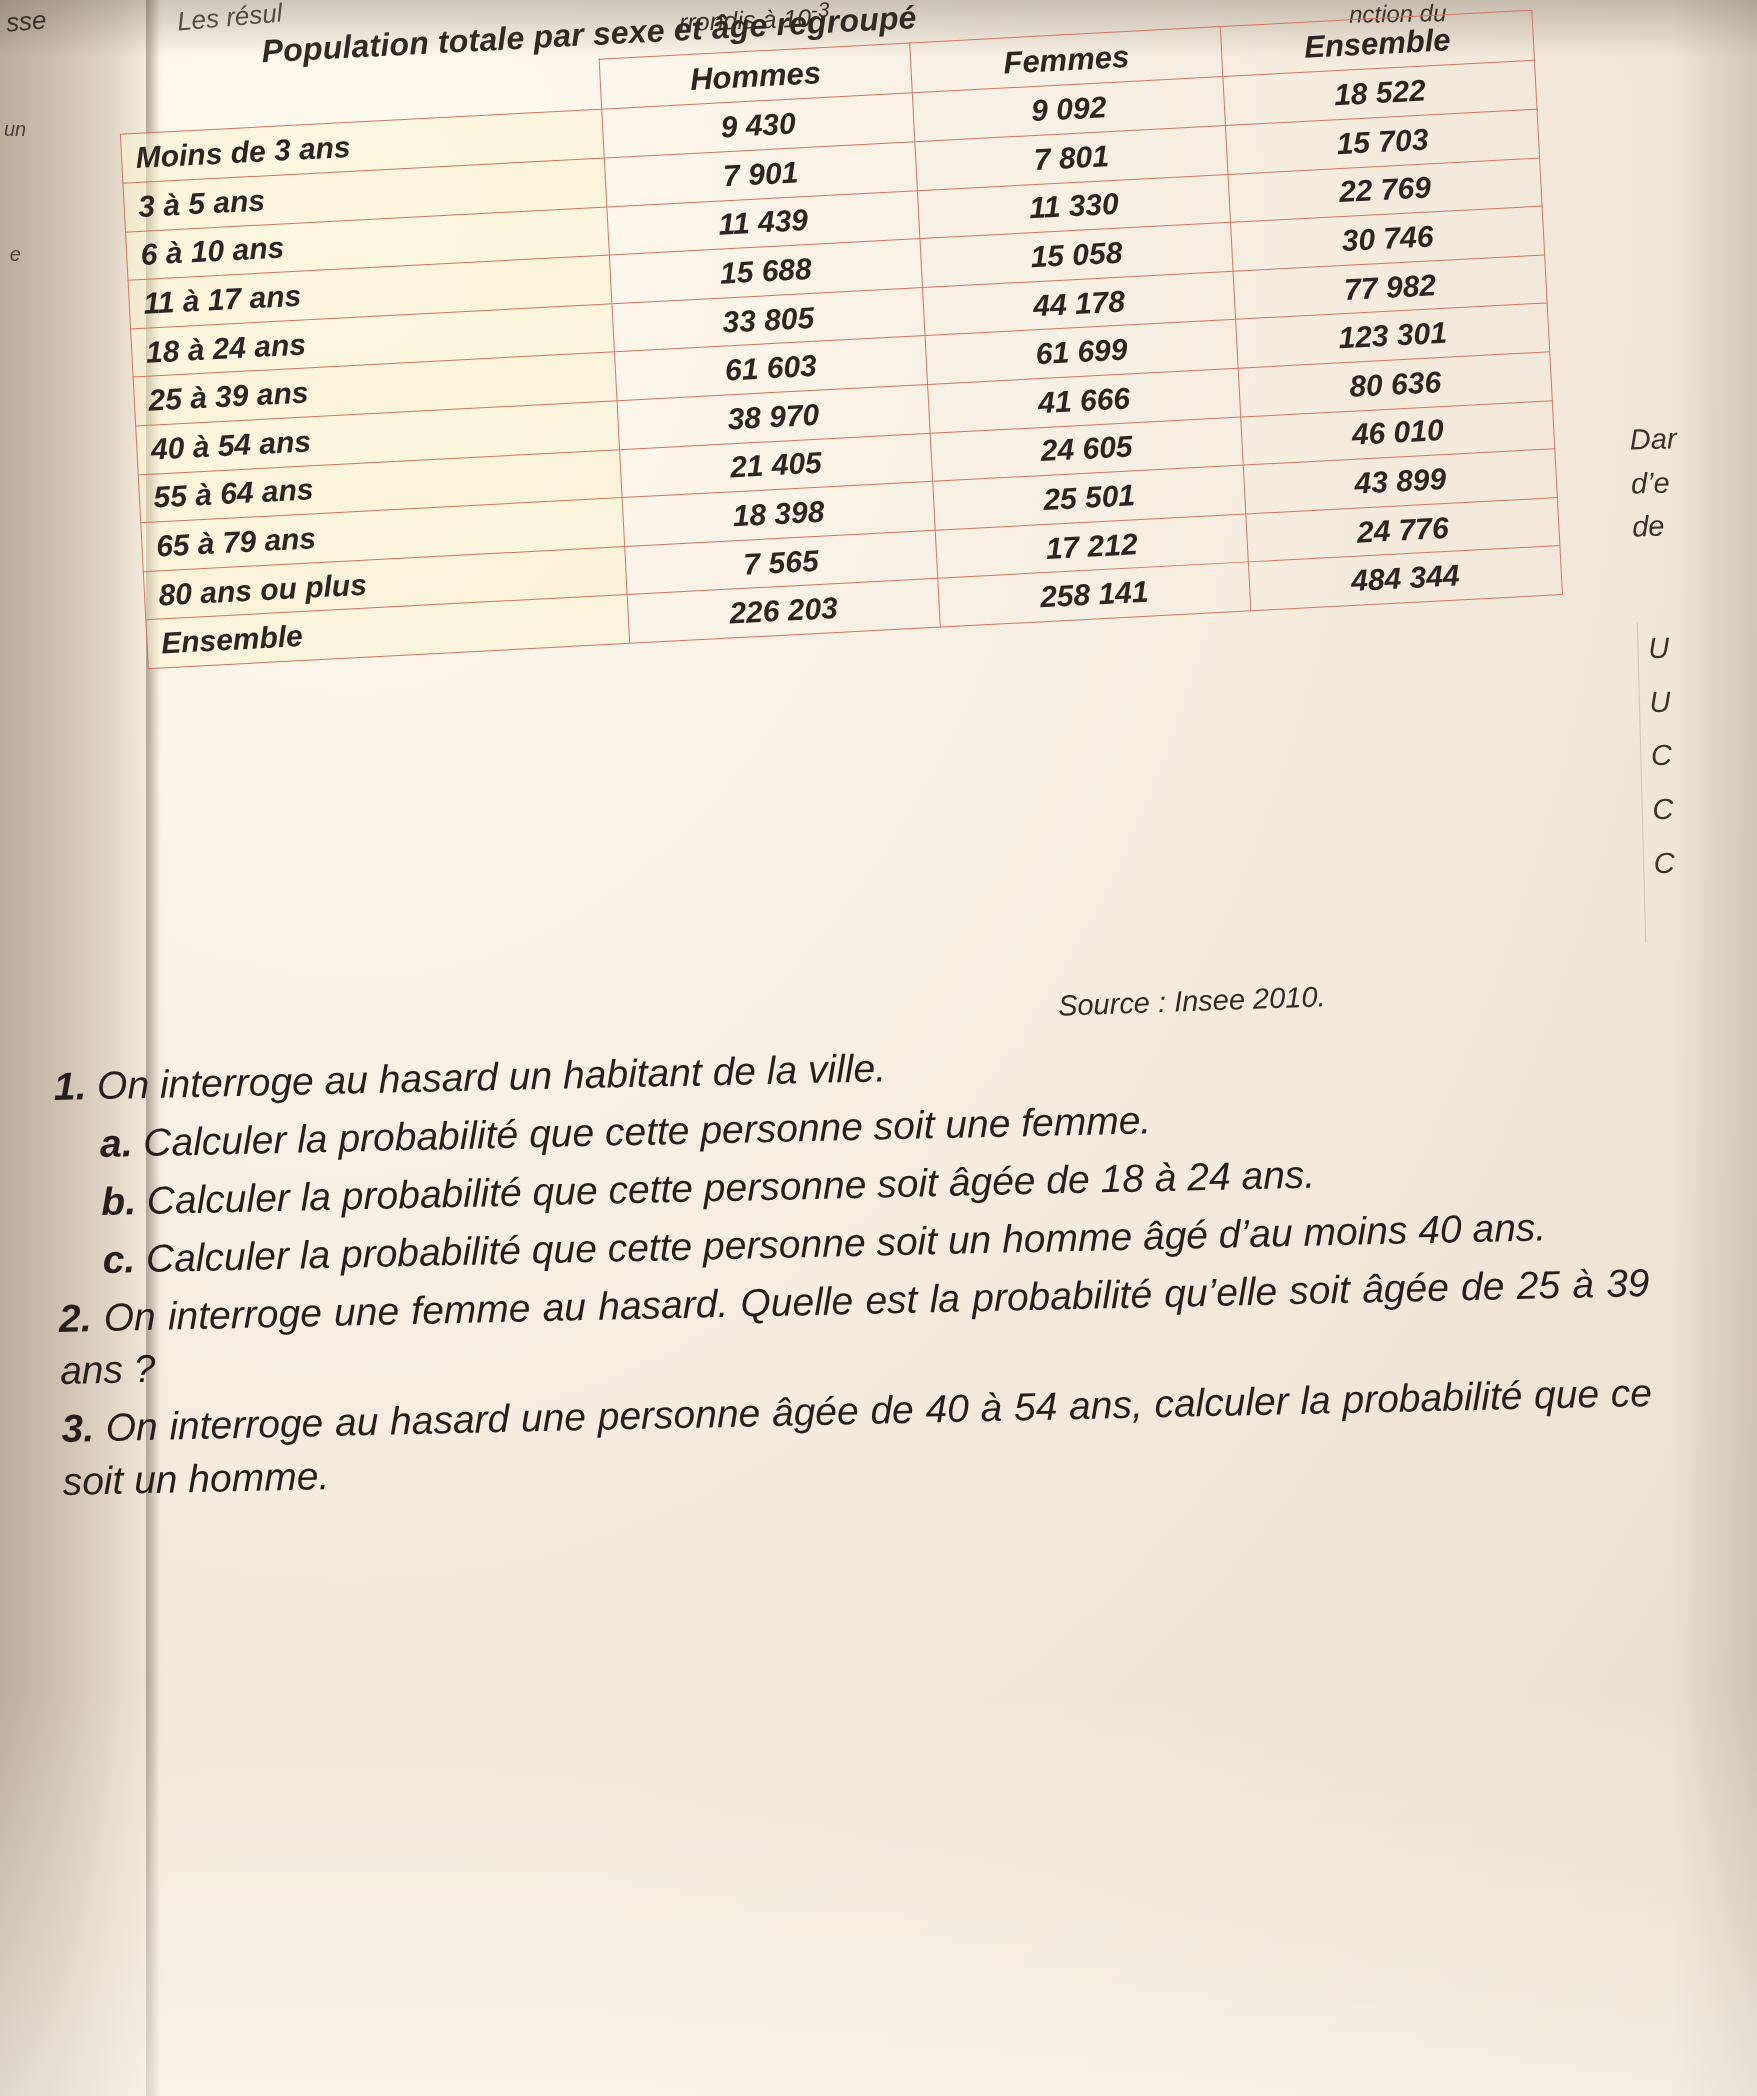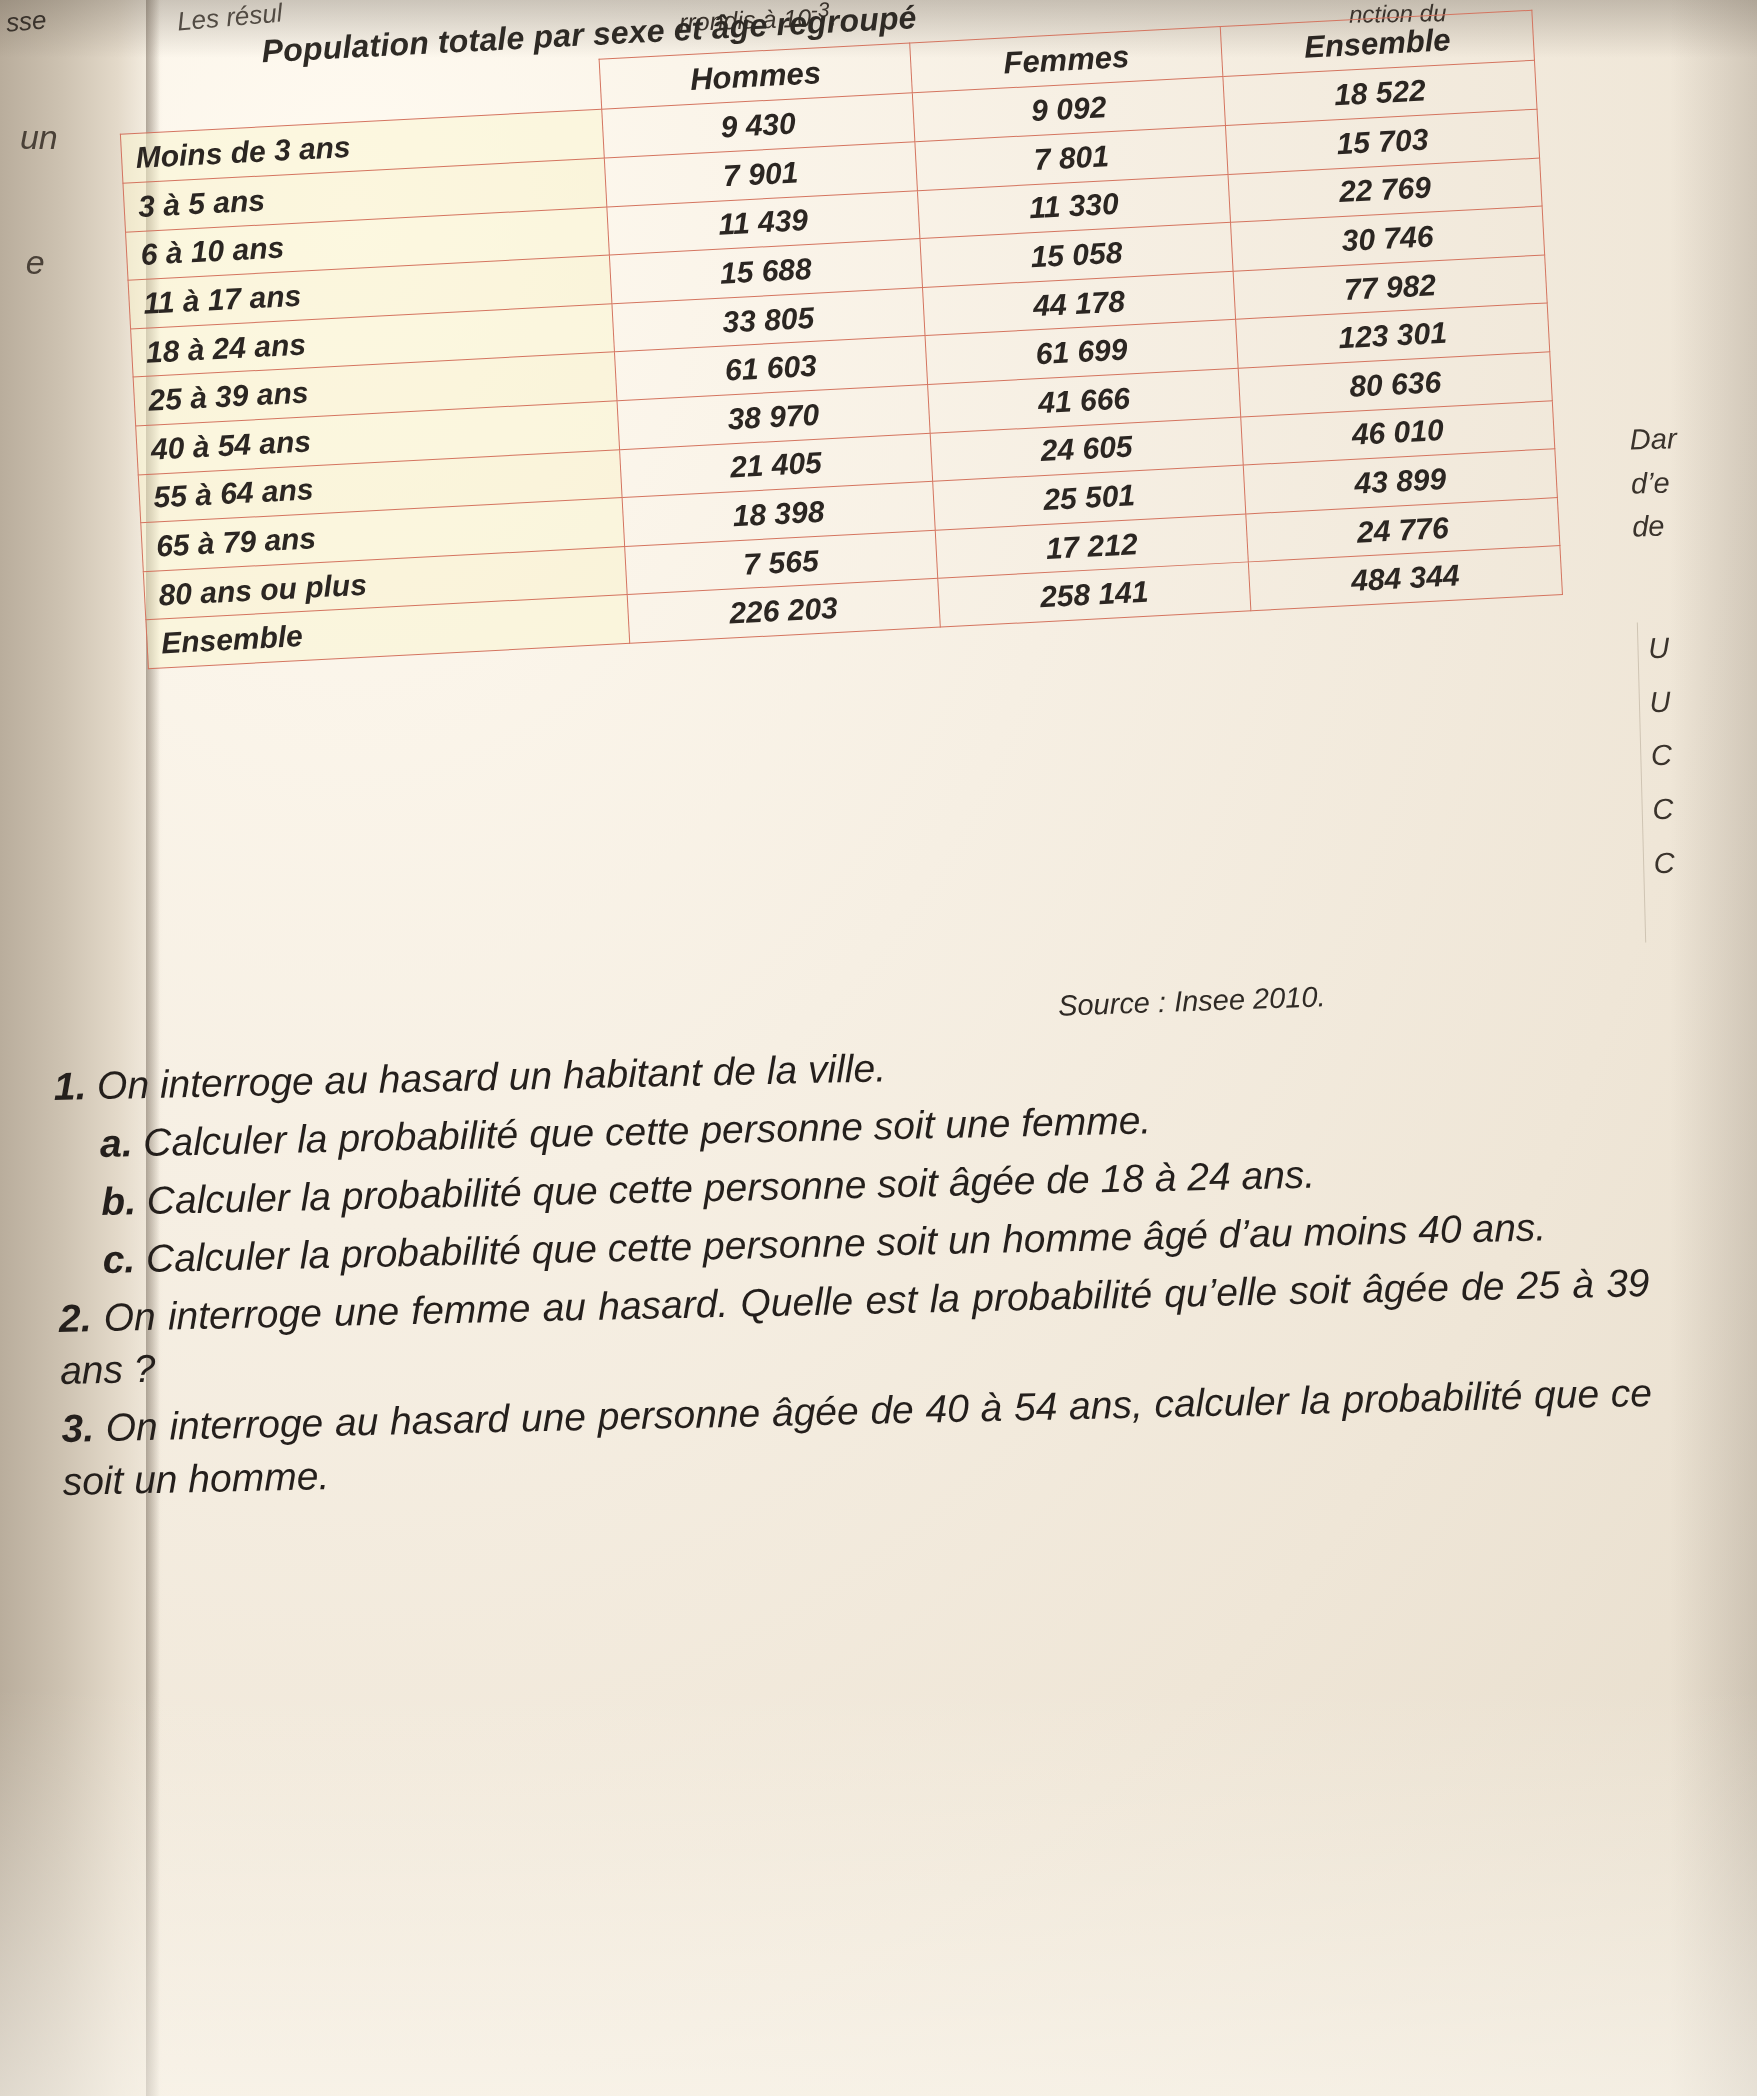--- a/index.html
+++ b/index.html
@@ -65,24 +65,23 @@
     color: #3a332c;
   }
   .frag-sse   { left: 5.8px;  top: 5.8px;  font-size: 26px; transform: rotate(-4deg); }
   .frag-les   { left: 177px; top: 1.9px; font-size: 26px; transform: rotate(-5deg); opacity:.85;}
   .frag-arr   { left: 679px; top: 0px; font-size: 25px; transform: rotate(-2deg); }
   .frag-fonc  { left: 1349px; top: 0px; font-size: 24px; transform: rotate(-1deg); }
 
   
   .margin-letter {
     position: absolute;
-    font-size: 34px;
+    font-size: 20px;
     font-style: italic;
     color: #4a4138;
-    margin-left: 16px;
   }
 
   
   .table-wrap {
     position: absolute;
     left: 115px;
     top: 41px;
     width: 1456px;
     transform: rotate(-3.0deg);
     transform-origin: left top;

